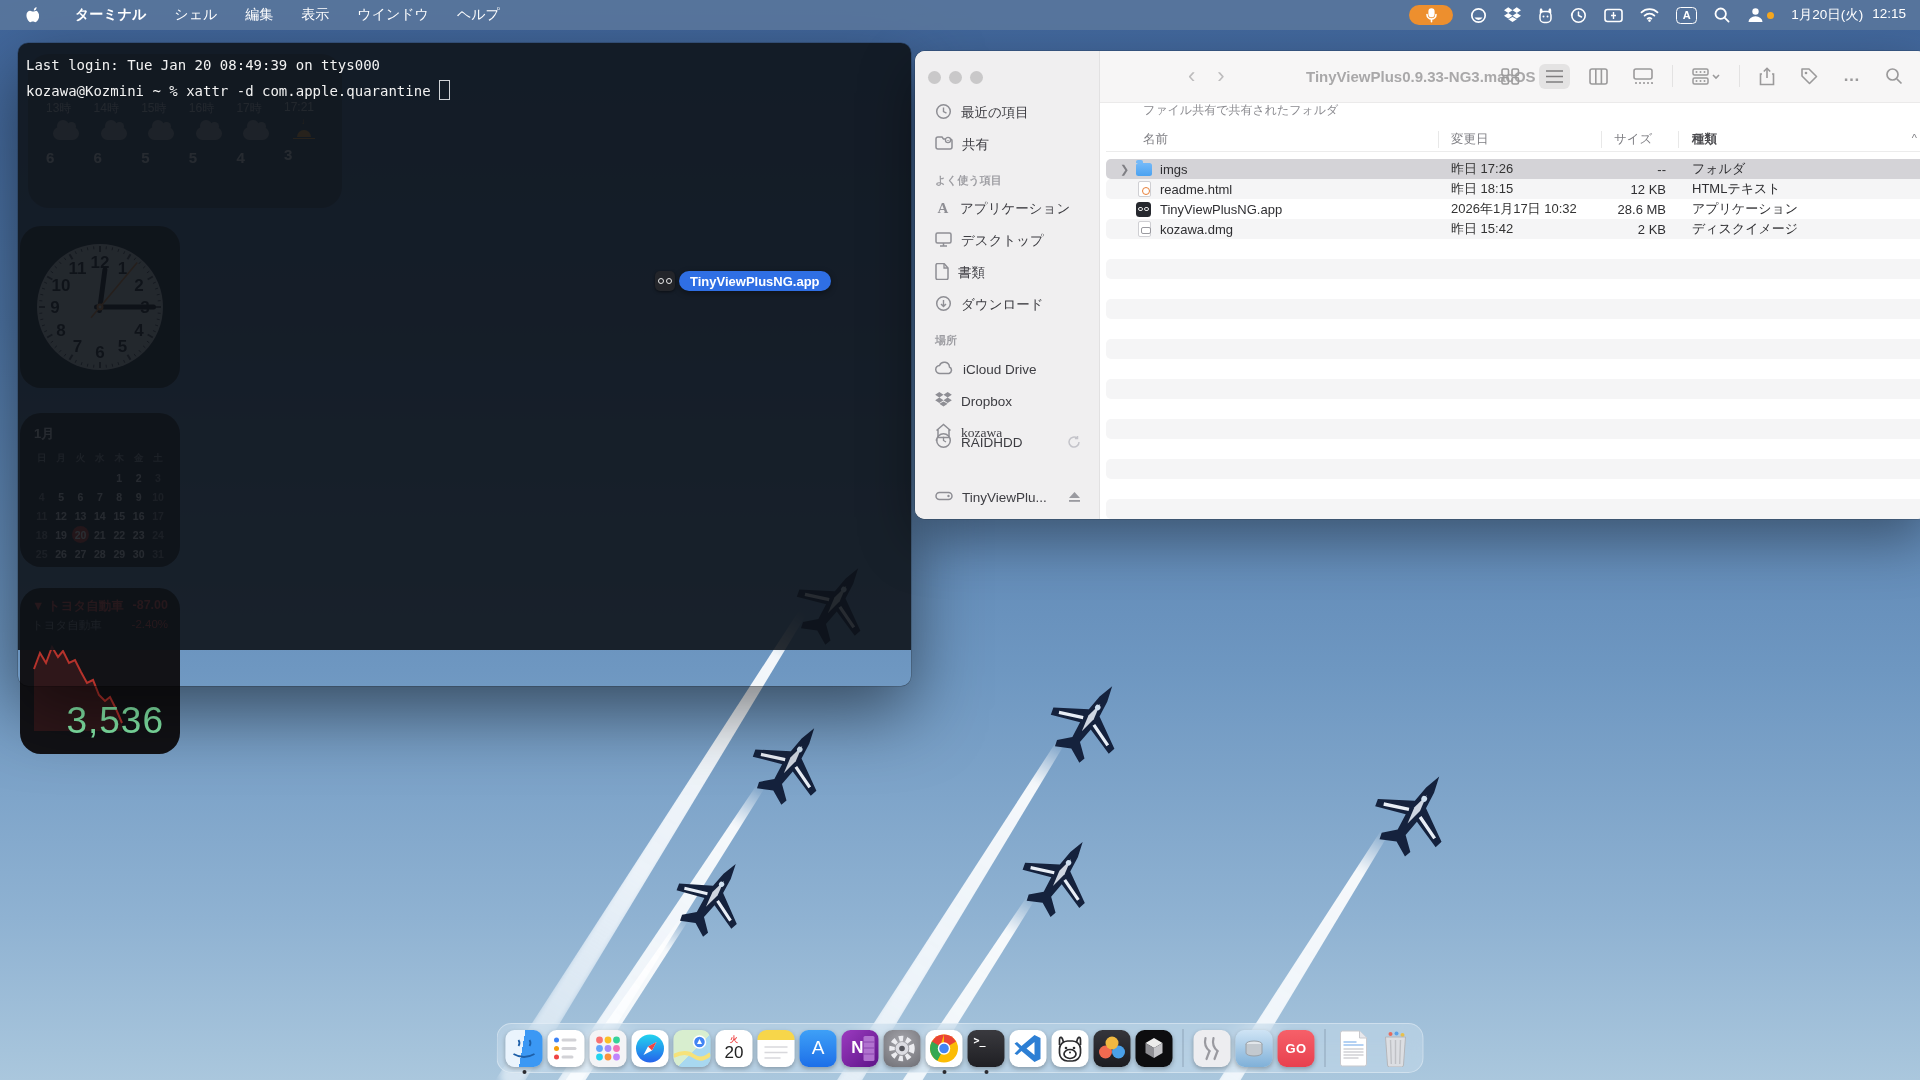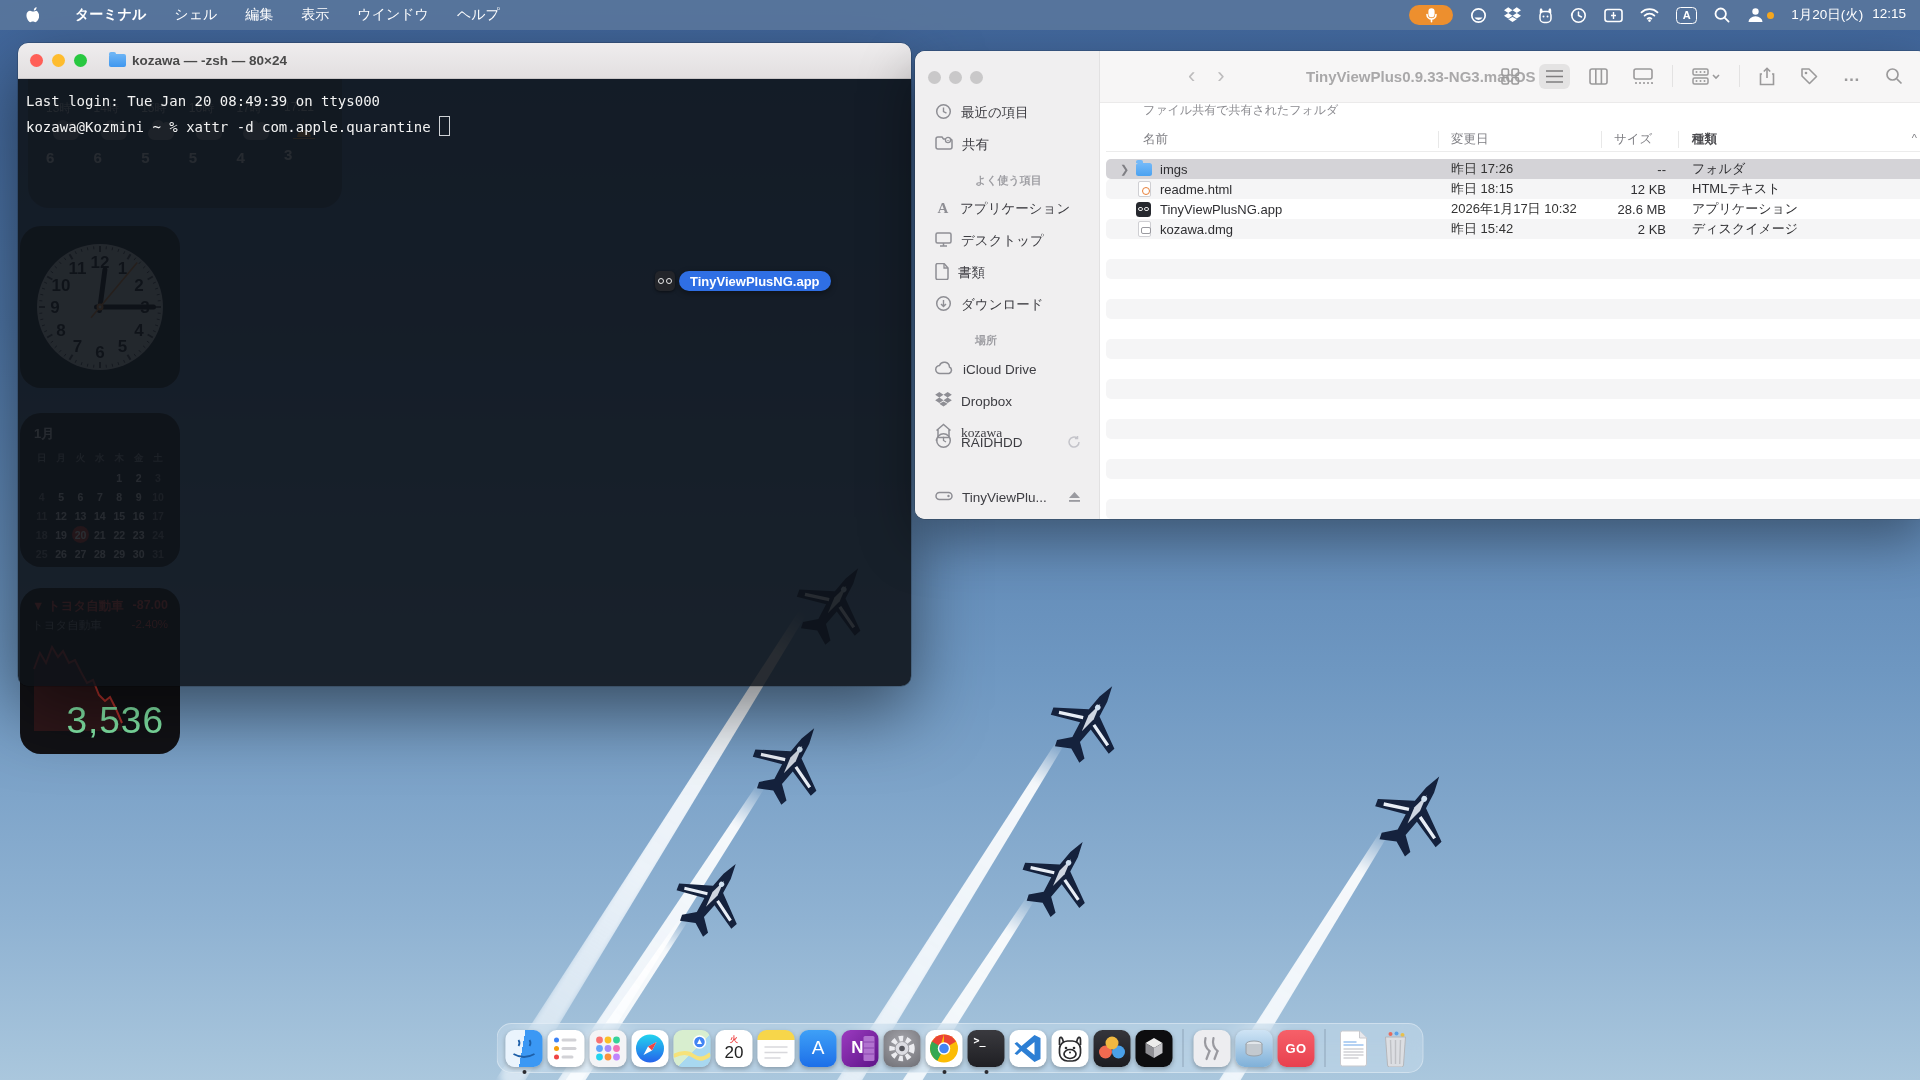--- a/index.html
+++ b/index.html
@@ -101,21 +101,21 @@
   .icon-page{background:#fff;border:1px solid #cfcfd3;border-radius:2px;height:16px !important;width:13px !important;margin-left:1.5px;position:relative;}
   .icon-page.html::after{content:"";position:absolute;left:3px;top:5px;width:6px;height:6px;border-radius:50%;border:1.6px solid #e8803a;}
   .icon-page.dmg::after{content:"";position:absolute;left:2px;top:5px;width:8px;height:5px;border:1.2px solid #9a9aa0;border-radius:2px;}
   .icon-app{background:#26282e;border-radius:3.5px;height:15px !important;width:15px !important;display:flex;align-items:center;justify-content:center;gap:1.5px;}
   .icon-app i{width:4.5px;height:4.5px;border:1.2px solid #e8e8e8;border-radius:50%;}
   .sort-caret{position:absolute;right:10px;top:4px;color:#7e7e83;font-size:11px;}
 
   
   .sb-item{position:absolute;left:12px;width:162px;height:26px;display:flex;align-items:center;gap:9px;font-size:13.5px;color:#3d3d42;border-radius:6px;padding-left:8px;}
   .sb-item svg{flex:none;}
-  .sb-head{position:absolute;left:20px;font-size:11px;color:#9d9da2;font-weight:600;margin-left:40px;}
+  .sb-head{position:absolute;left:20px;font-size:11px;color:#9d9da2;font-weight:600;}
   .sb-trail{margin-left:auto;margin-right:8px;color:#b9b9bf;display:flex;align-items:center;}
 
   
   .dock{position:absolute;left:50%;transform:translateX(-50%);bottom:7px;height:50px;background:rgba(205,223,238,.42);border:1px solid rgba(255,255,255,.35);border-radius:15px;display:flex;align-items:center;gap:5px;padding:0 8px;z-index:40;backdrop-filter:blur(12px);}
   .dk{width:37px;height:37px;border-radius:9px;position:relative;flex:none;overflow:visible;}
   .dk .bg{position:absolute;inset:0;border-radius:9px;overflow:hidden;box-shadow:0 2px 4px rgba(0,0,0,.25);}
   .dk .dot{position:absolute;left:50%;bottom:-7px;width:4px;height:4px;border-radius:50%;background:#2b2b30;transform:translateX(-50%);}
   .dksep{width:1px;height:38px;background:rgba(70,85,105,.35);margin:0 5px;flex:none;}
   .ctxt{position:absolute;inset:0;display:flex;align-items:center;justify-content:center;font-weight:700;}
 </style>
@@ -347,29 +347,20 @@
     <span class="red">-2.40%</span>
   </div>
   <svg width="110" height="92" viewBox="0 0 110 92" style="margin-top:6px">
     <path d="M2 30 L8 14 L14 24 L20 8 L26 18 L31 12 L37 24 L43 21 L49 33 L55 44 L61 41 L67 56 L73 62 L78 58 L84 70 L90 84" fill="none" stroke="#b6332c" stroke-width="2"></path>
     <path d="M2 30 L8 14 L14 24 L20 8 L26 18 L31 12 L37 24 L43 21 L49 33 L55 44 L61 41 L67 56 L73 62 L78 58 L84 70 L90 84 L90 92 L2 92 Z" fill="#b6332c" opacity=".18"></path>
   </svg>
   <div class="stk-price">3,536</div>
 </div>
 
 <div class="term">
-  <div class="term-titlebar">
-    <span class="tl r"></span>
-    <span class="tl y"></span>
-    <span class="tl g"></span>
-    <span class="term-title">
-      <span class="proxyfolder"></span>
-      <span>kozawa — -zsh — 80×24</span>
-    </span>
-  </div>
   <div class="term-body"><span>Last login: Tue Jan 20 08:49:39 on ttys000</span>
 <span>kozawa@Kozmini ~ % xattr -d com.apple.quarantine </span><span class="cursor"></span></div>
 </div>
 
 <div class="chip">
   <span class="appic">
       <i></i>
       <i></i>
     </span>
   <span class="pill">TinyViewPlusNG.app</span>

